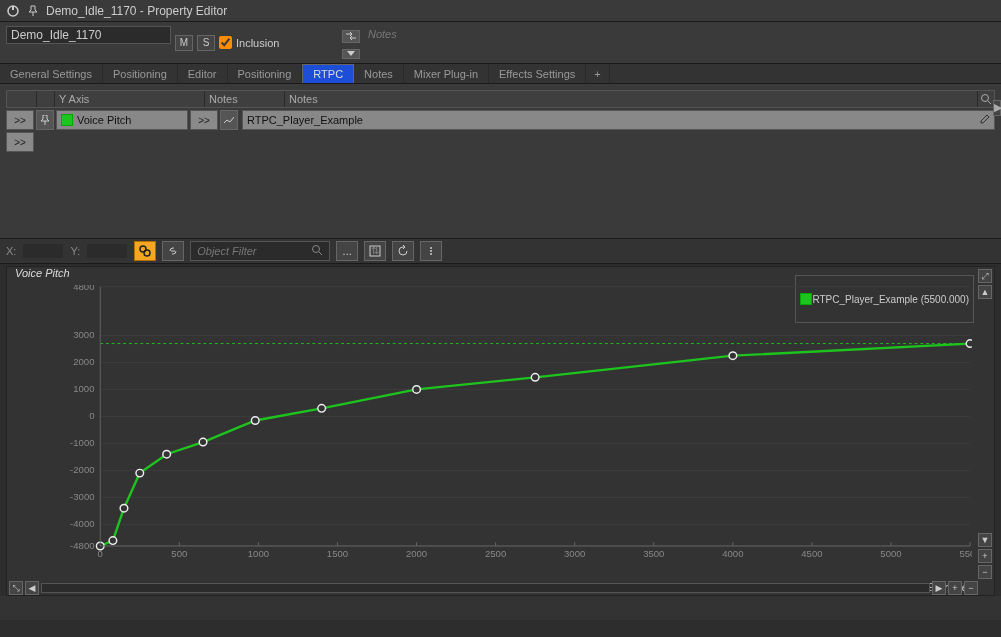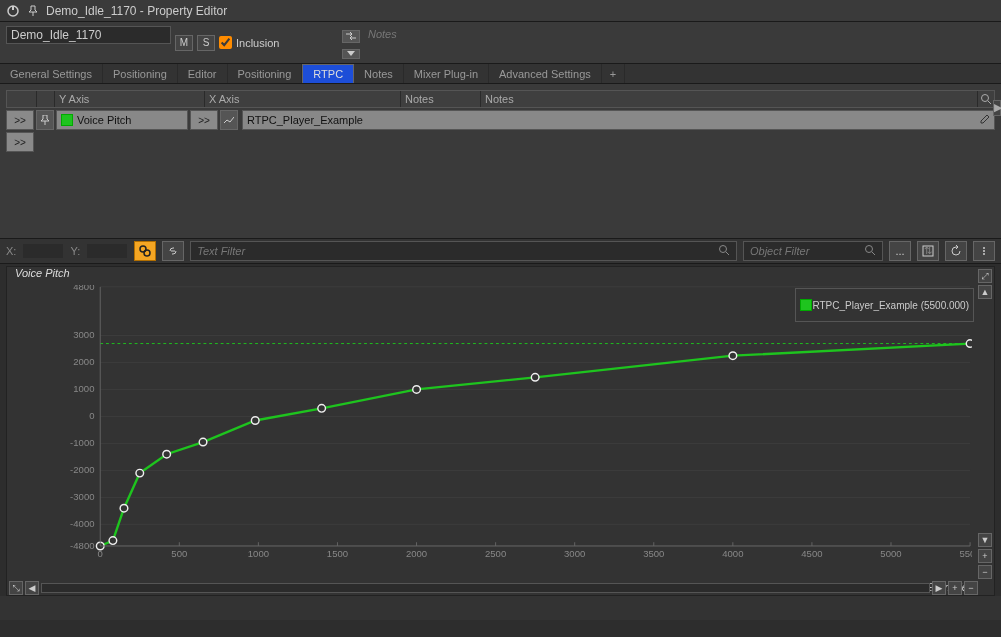--- a/index.html
+++ b/index.html
@@ -33,21 +33,21 @@
   .spacer-list { height:80px; background:#3a3a3a;}
   .toolbar2 { height:26px; background:#333; border-top:1px solid #1a1a1a; border-bottom:1px solid #1a1a1a; display:flex; align-items:center; padding:0 6px; gap:6px;}
   .xy-label { color:#888; font-size:11px;}
   .xy-val { width:42px; height:16px; background:#2b2b2b; border:1px solid #333; color:#444; font-size:10px; display:flex; align-items:center; padding:0 2px;}
   .tb-btn { width:22px; height:20px; background:#444; border:1px solid #666; display:flex; align-items:center; justify-content:center; cursor:pointer; color:#ccc;}
   .tb-btn.orange { background:#f5a623; color:#222; border-color:#b36f00;}
   .filter { flex:1; height:20px; background:#2b2b2b; border:1px solid #555; color:#777; font-style:italic; padding:0 6px; display:flex; align-items:center; justify-content:space-between;}
   .filter .mag { font-style:normal; color:#888;}
   .plot-wrap { position:relative; background:#333; height:330px; margin:2px 6px 0 6px; border:1px solid #222;}
   .plot-ylabel { position:absolute; left:8px; top:0px; font-style:italic; color:#ddd; font-size:11px;}
-  .plot-legend { position:absolute; right:20px; top:21px; background:#333; border:1px solid #555; padding:10px 4px; display:flex; align-items:center; font-size:10px; color:#ccc;}
+  .plot-legend { position:absolute; right:20px; top:8px; background:#333; border:1px solid #555; padding:17px 4px; display:flex; align-items:center; font-size:10px; color:#ccc;}
   .plot-area { position:absolute; left:55px; top:18px; right:22px; bottom:34px;}
   .plot-xlabel { position:absolute; right:26px; bottom:2px; font-style:italic; color:#ccc; font-size:11px;}
   svg text { font-size:10px; fill:#888; }
   .footer { height:24px; background:#333; display:flex; align-items:center; padding:0 6px;}
   .rsb { position:absolute; right:2px; top:0; bottom:16px; width:14px; display:flex; flex-direction:column; gap:2px; padding-top:2px;}
   .rsb-btn { width:14px; height:14px; background:#444; border:1px solid #666; font-size:9px; color:#ccc; display:flex; align-items:center; justify-content:center; cursor:pointer;}
   .rsb-spacer { flex:1;}
   .bsb { position:absolute; left:0; right:16px; bottom:0; height:14px; display:flex; gap:2px; padding-left:2px;}
   .slider { flex:1; height:10px; margin-top:2px; background:#2b2b2b; border:1px solid #555;}
   .top-right-tools { margin-left:auto; display:flex; gap:2px;}
@@ -102,30 +102,29 @@
 </div>
 
 <div class="tabs" id="tabs">
     <div class="tab">General Settings</div>
     <div class="tab">Positioning</div>
     <div class="tab">Editor</div>
     <div class="tab">Positioning</div>
     <div class="tab active">RTPC</div>
     <div class="tab">Notes</div>
     <div class="tab">Mixer Plug-in</div>
-    <div class="tab">Advanced Settings</div>
+    <div class="tab">Effects Settings</div>
     <div class="tab plus">+</div>
   </div>
 
 <div class="listarea">
   <div class="list-headers">
     <div class="lh" style="width:30px;"></div>
     <div class="lh" style="width:18px;"></div>
     <div class="lh" style="width:150px;">Y Axis</div>
-    <div class="lh" style="width:196px;">X Axis</div>
     <div class="lh" style="width:80px;">Notes</div>
     <div class="lh" style="flex:1;">Notes</div>
     <div class="top-right-tools">
       <div class="srch-icon">
           <svg width="12" height="12" viewBox="0 0 12 12">
             <circle cx="5" cy="5" r="3.5" fill="none" stroke="#aaa"></circle>
             <line x1="8" y1="8" x2="11" y2="11" stroke="#aaa"></line>
           </svg>
         </div>
     </div>
@@ -169,27 +168,20 @@
       <svg width="14" height="14" viewBox="0 0 14 14">
         <circle cx="5" cy="5" r="3" fill="none" stroke="#222" stroke-width="1.5"></circle>
         <circle cx="9" cy="9" r="3" fill="none" stroke="#222" stroke-width="1.5"></circle>
       </svg>
     </div>
   <div class="tb-btn">
       <svg width="14" height="14" viewBox="0 0 14 14">
         <path d="M4 7 A3 3 0 0 1 7 4 L8 4 M10 7 A3 3 0 0 1 7 10 L6 10 M5 7 L9 7" stroke="#ccc" fill="none"></path>
       </svg>
     </div>
-  <div class="filter">
-    <span>Text Filter</span>
-    <span class="mag"><svg width="12" height="12" viewBox="0 0 12 12">
-          <circle cx="5" cy="5" r="3.5" fill="none" stroke="#888"></circle>
-          <line x1="8" y1="8" x2="11" y2="11" stroke="#888"></line>
-        </svg></span>
-  </div>
   <div class="filter" style="flex:0 0 140px;">
     <span>Object Filter</span>
     <span class="mag"><svg width="12" height="12" viewBox="0 0 12 12">
           <circle cx="5" cy="5" r="3.5" fill="none" stroke="#888"></circle>
           <line x1="8" y1="8" x2="11" y2="11" stroke="#888"></line>
         </svg></span>
   </div>
   <div class="tb-btn">...</div>
   <div class="tb-btn">
       <svg width="12" height="12" viewBox="0 0 12 12">

